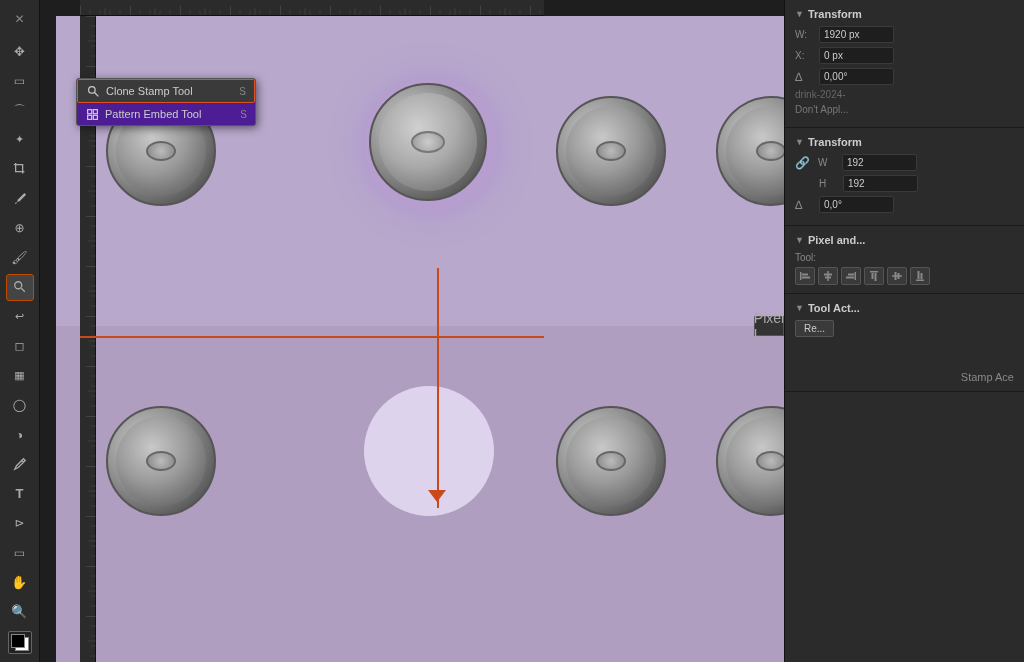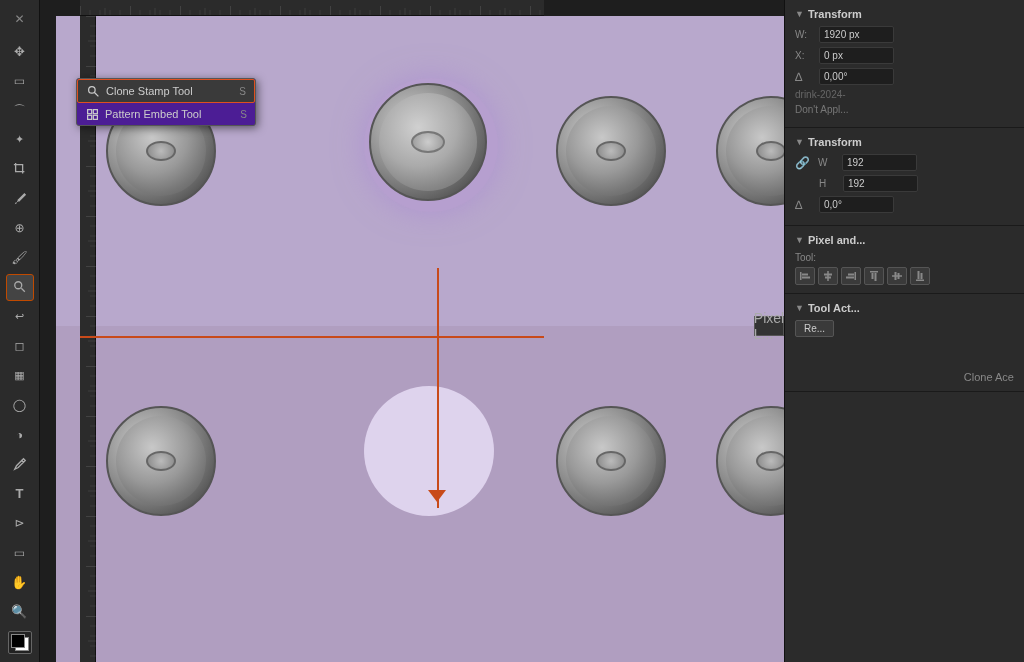--- a/index.html
+++ b/index.html
@@ -583,17 +583,17 @@
     </div>
   </div>
 
   <div class="panel-section">
     <div class="panel-section-title">
       <span class="chevron">▼</span>
       <span>Tool Act...</span>
     </div>
     <button class="btn-small">Re...</button>
     <div style="margin-top: 30px; text-align:right;">
-      <span style="color:#888; font-size:11px;">Clone Ace</span>
+      <span style="color:#888; font-size:11px;">Stamp Ace</span>
     </div>
   </div>
 
 </div>
 
 </body></html>

